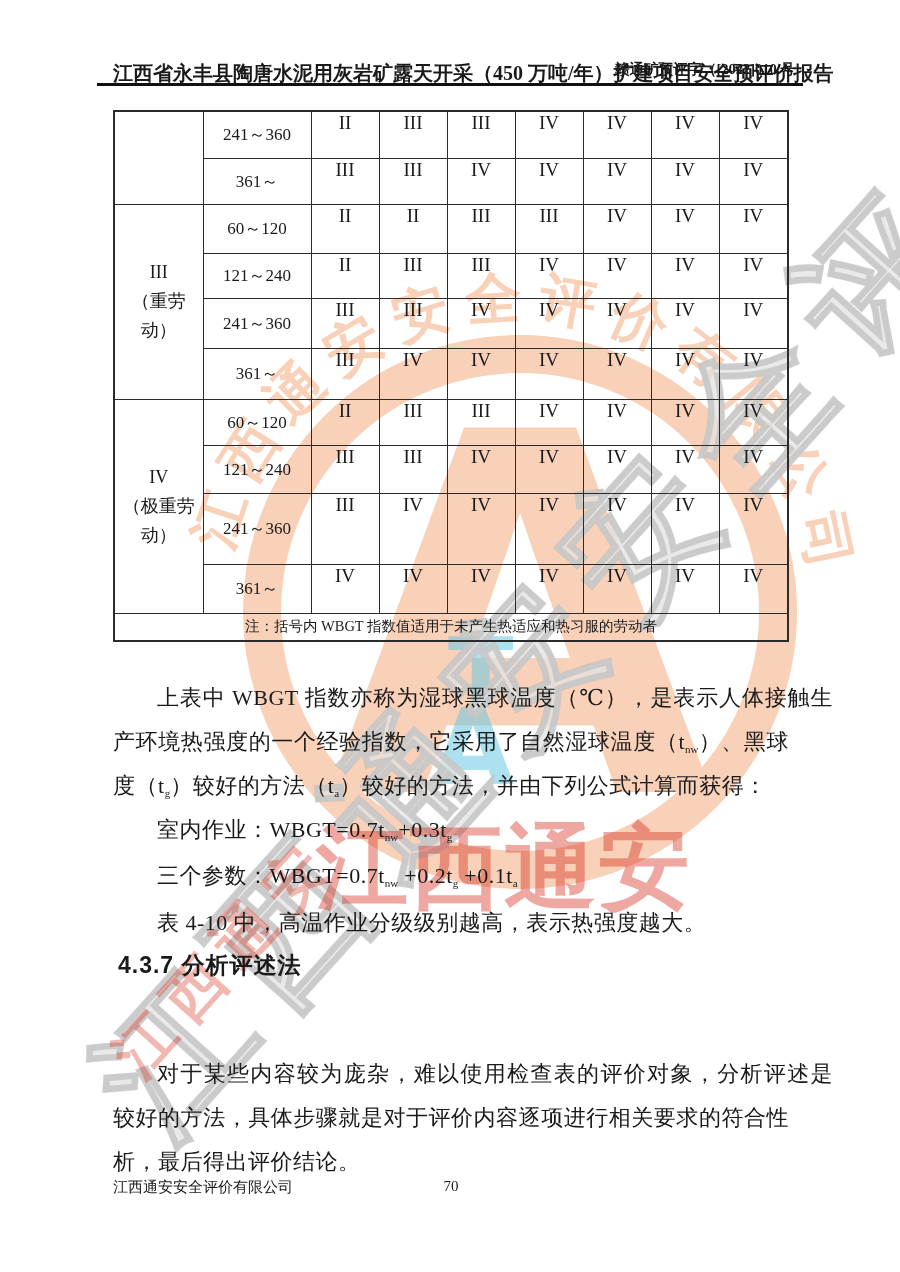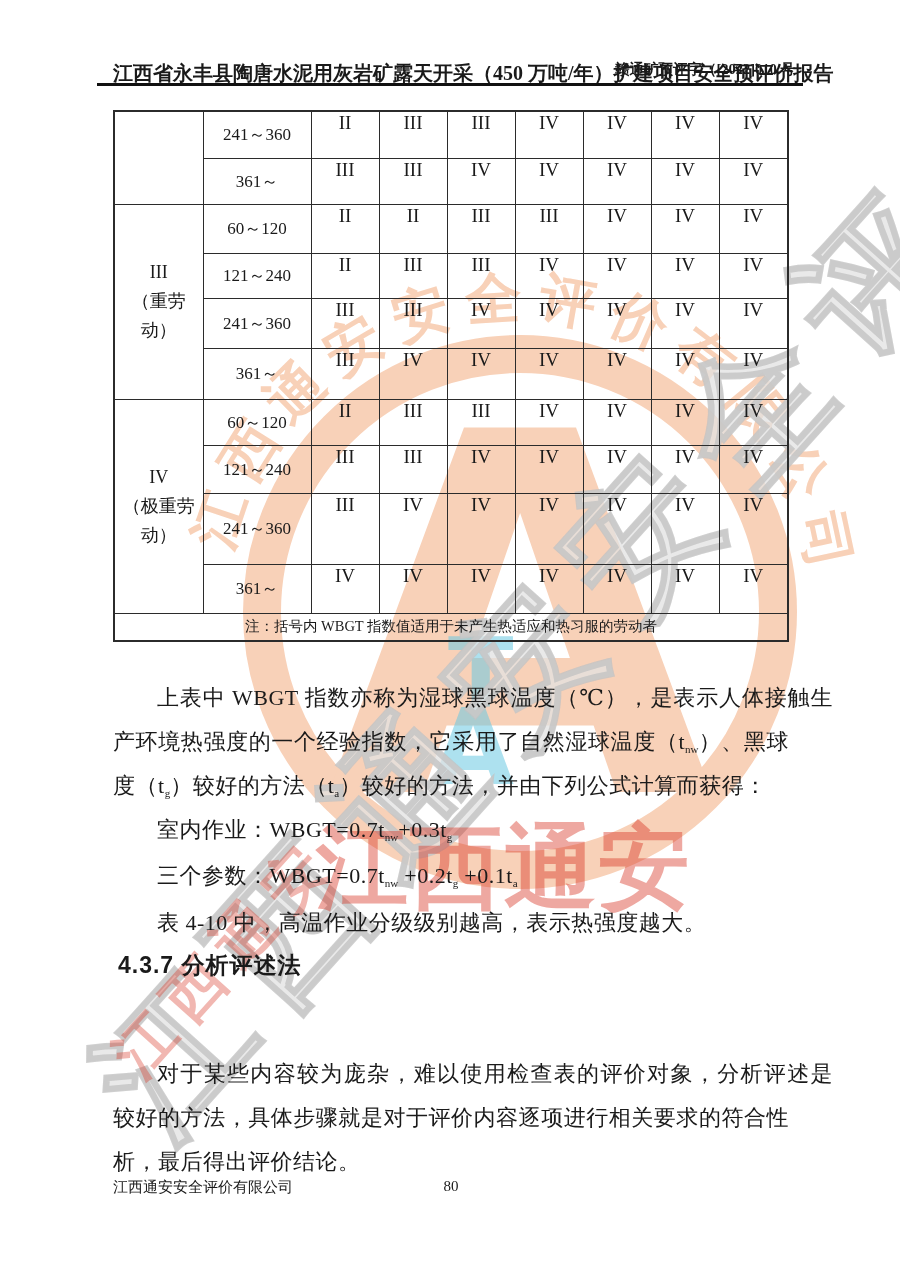--- a/index.html
+++ b/index.html
@@ -225,13 +225,13 @@
 
 <div class="line indent" style="top:871px;">表 4-10 中，高温作业分级级别越高，表示热强度越大。</div>
 
 <div class="heading" style="top:950px;">4.3.7 分析评述法</div>
 
 <div class="line fill indent" style="top:1022px;">对于某些内容较为庞杂，难以使用检查表的评价对象，分析评述是</div>
 <div class="line fill" style="top:1066px;">较好的方法，具体步骤就是对于评价内容逐项进行相关要求的符合性分</div>
 <div class="line" style="top:1110px;">析，最后得出评价结论。</div>
 
 <div class="abs ftr-company">江西通安安全评价有限公司</div>
-<div class="abs ftr-page">80</div>
+<div class="abs ftr-page">70</div>
 
 </body></html>

